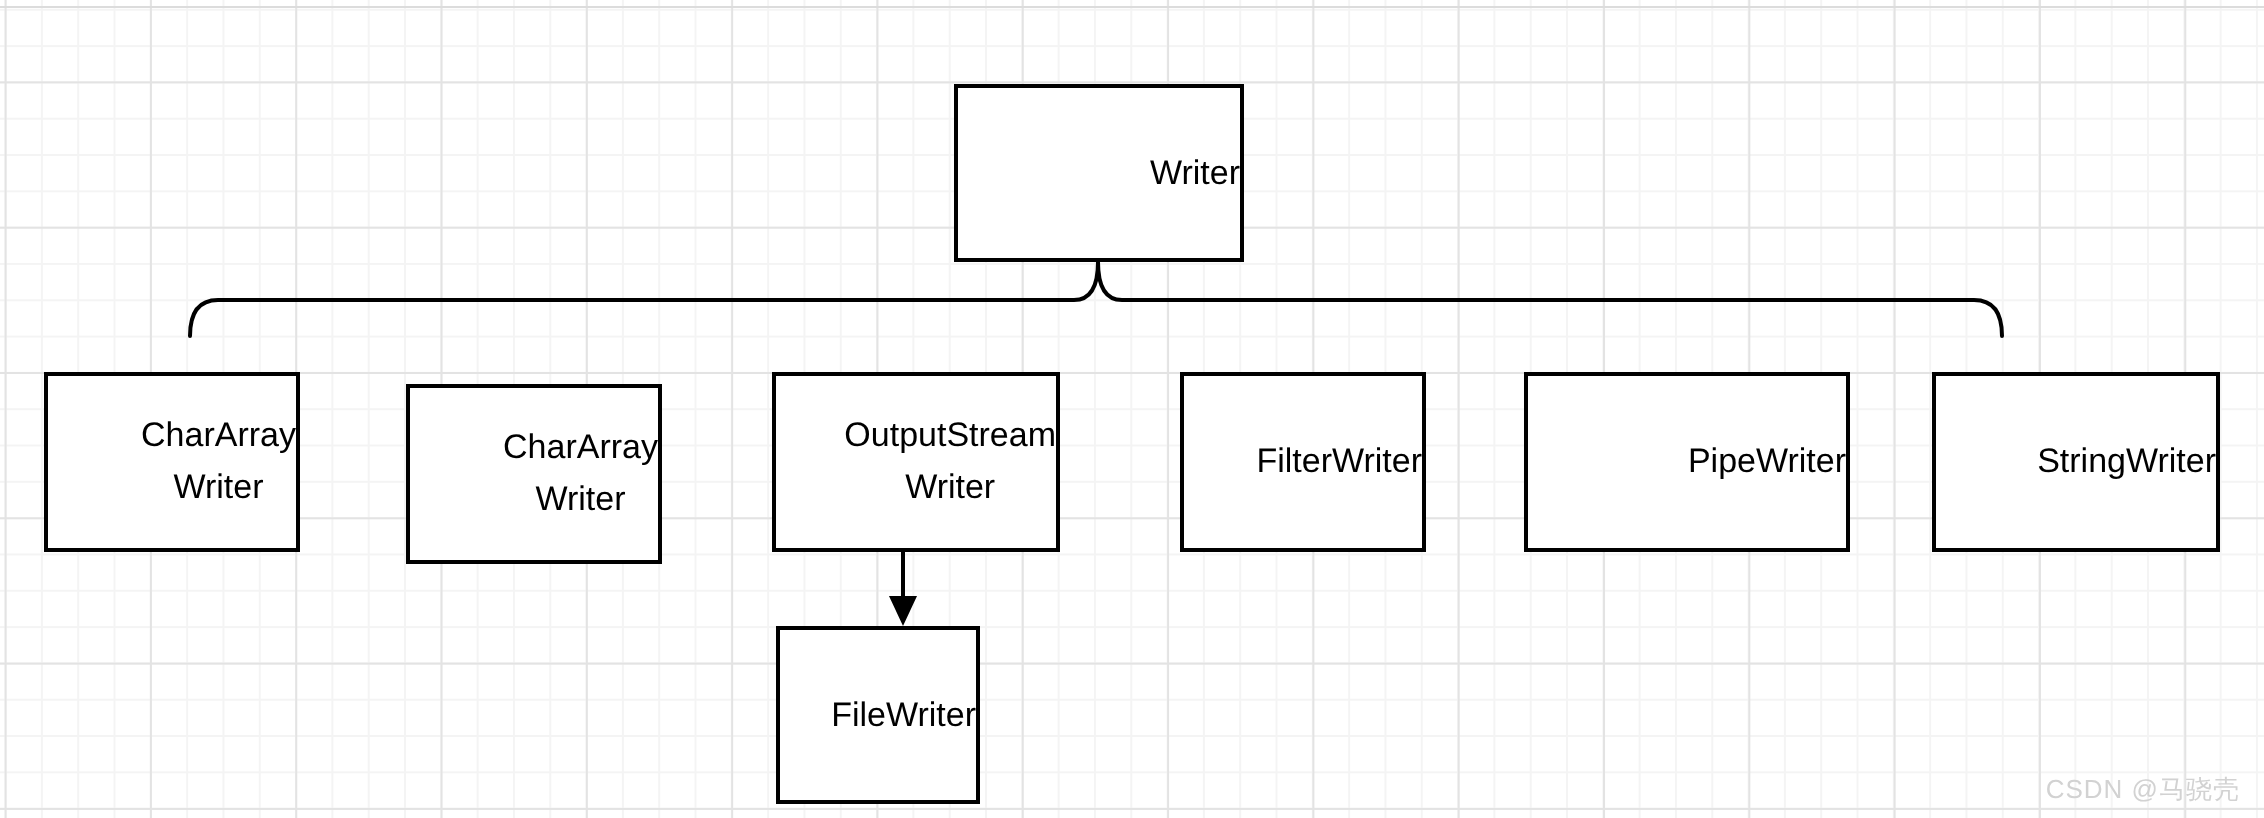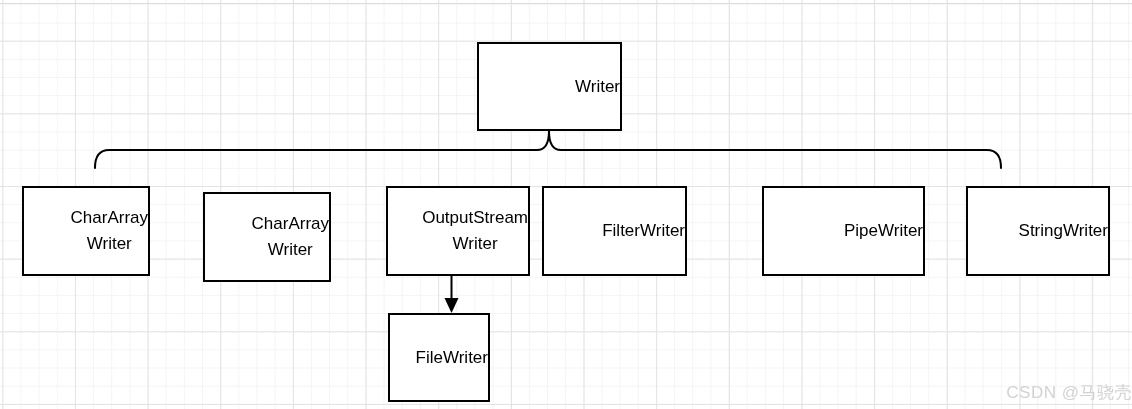--- a/index.html
+++ b/index.html
@@ -61,29 +61,29 @@
     line-height: 26px;
     color: #000000;
     text-align: center;
     white-space: pre-line;
   }
   
   .n-writer        { left: 477px; top: 42px;  width: 145px; height: 89px; }
   .n-buffered      { left: 22px;  top: 186px; width: 128px; height: 90px; }
   .n-chararray     { left: 203px; top: 192px; width: 128px; height: 90px; }
   .n-outputstream  { left: 386px; top: 186px; width: 144px; height: 90px; }
-  .n-filter        { left: 542px; top: 186px; width: 145px; height: 90px; }
+  .n-filter        { left: 590px; top: 186px; width: 123px; height: 90px; }
   .n-pipe          { left: 762px; top: 186px; width: 163px; height: 90px; }
   .n-string        { left: 966px; top: 186px; width: 144px; height: 90px; }
   .n-file          { left: 388px; top: 313px; width: 102px; height: 89px; }
   .watermark {
     position: absolute;
-    right: 0;
+    right: 12px;
     bottom: 5px;
-    font-size: 17px;
+    font-size: 13px;
     color: #d2d2d2;
     letter-spacing: 0.5px;
     user-select: none;
   }
 </style>
 </head>
 <body>
 
 <div class="canvas">
 

